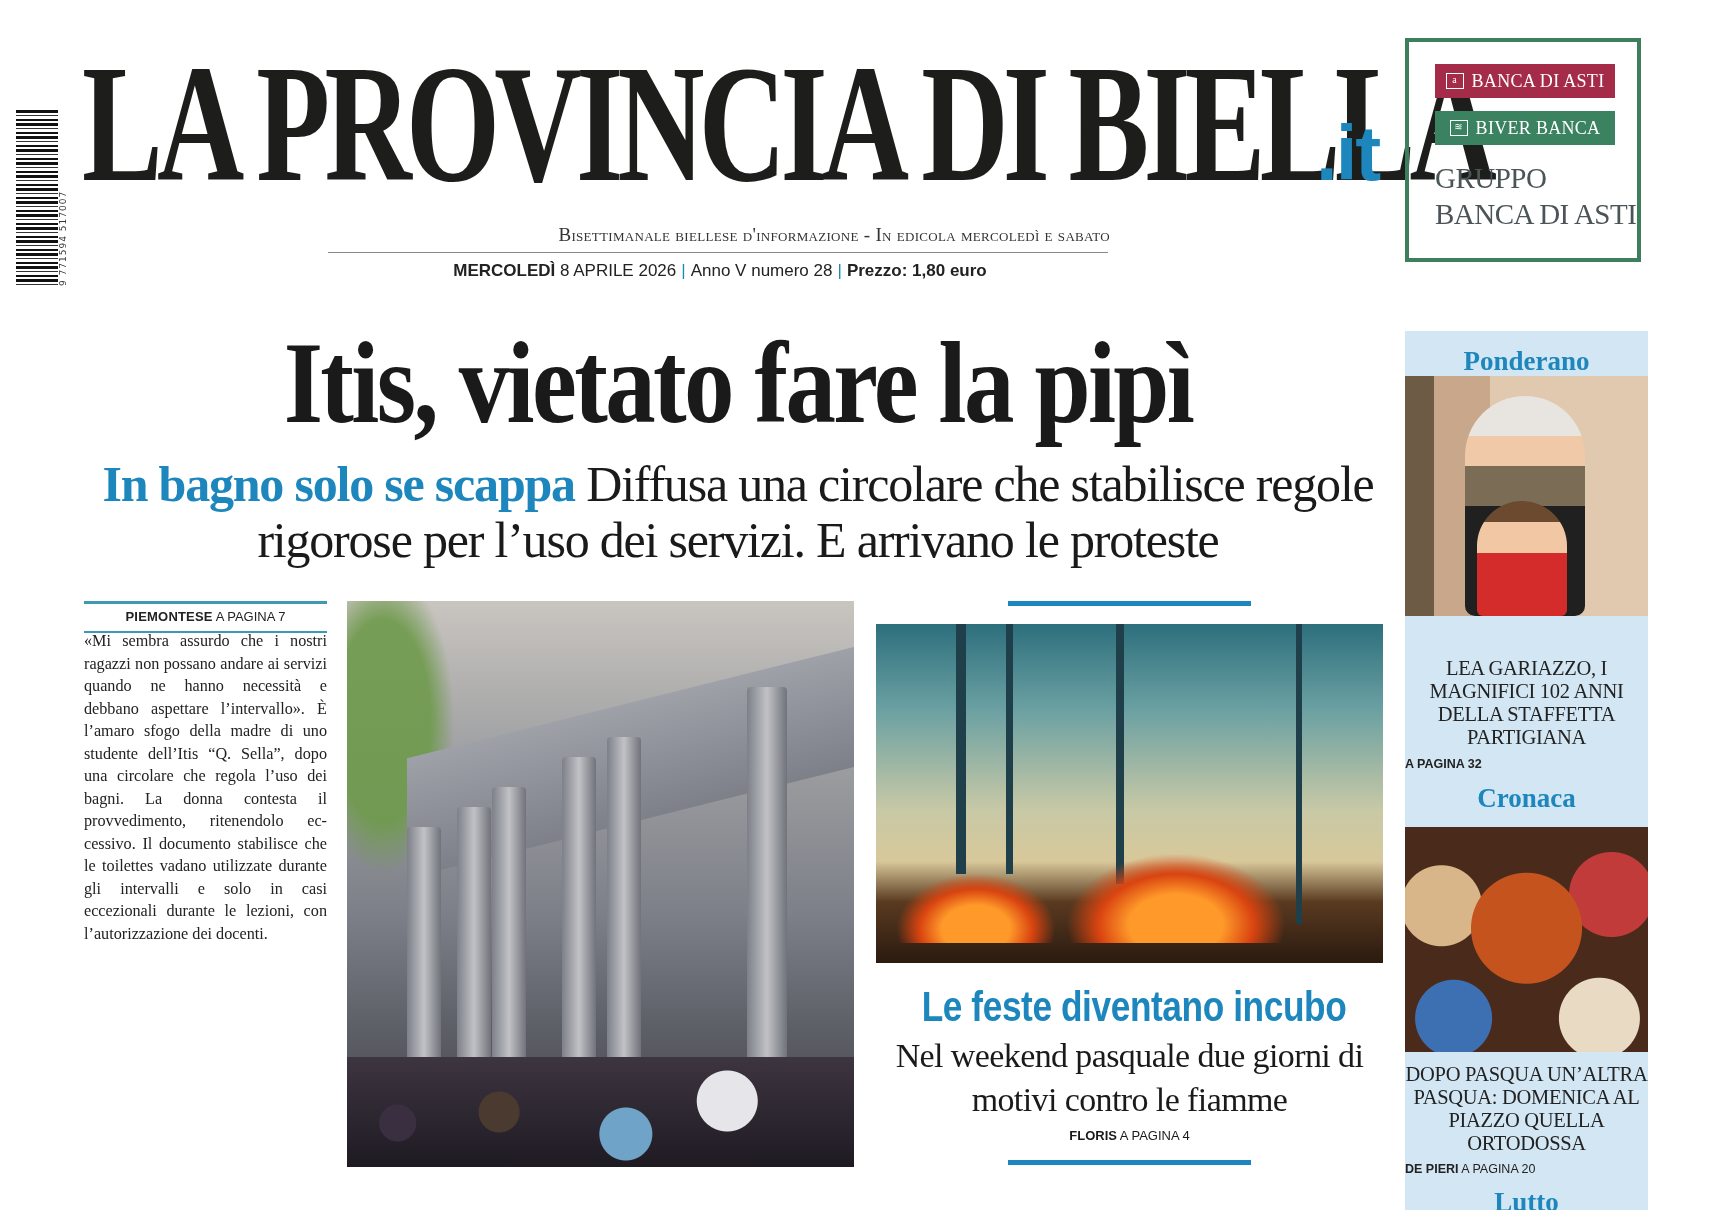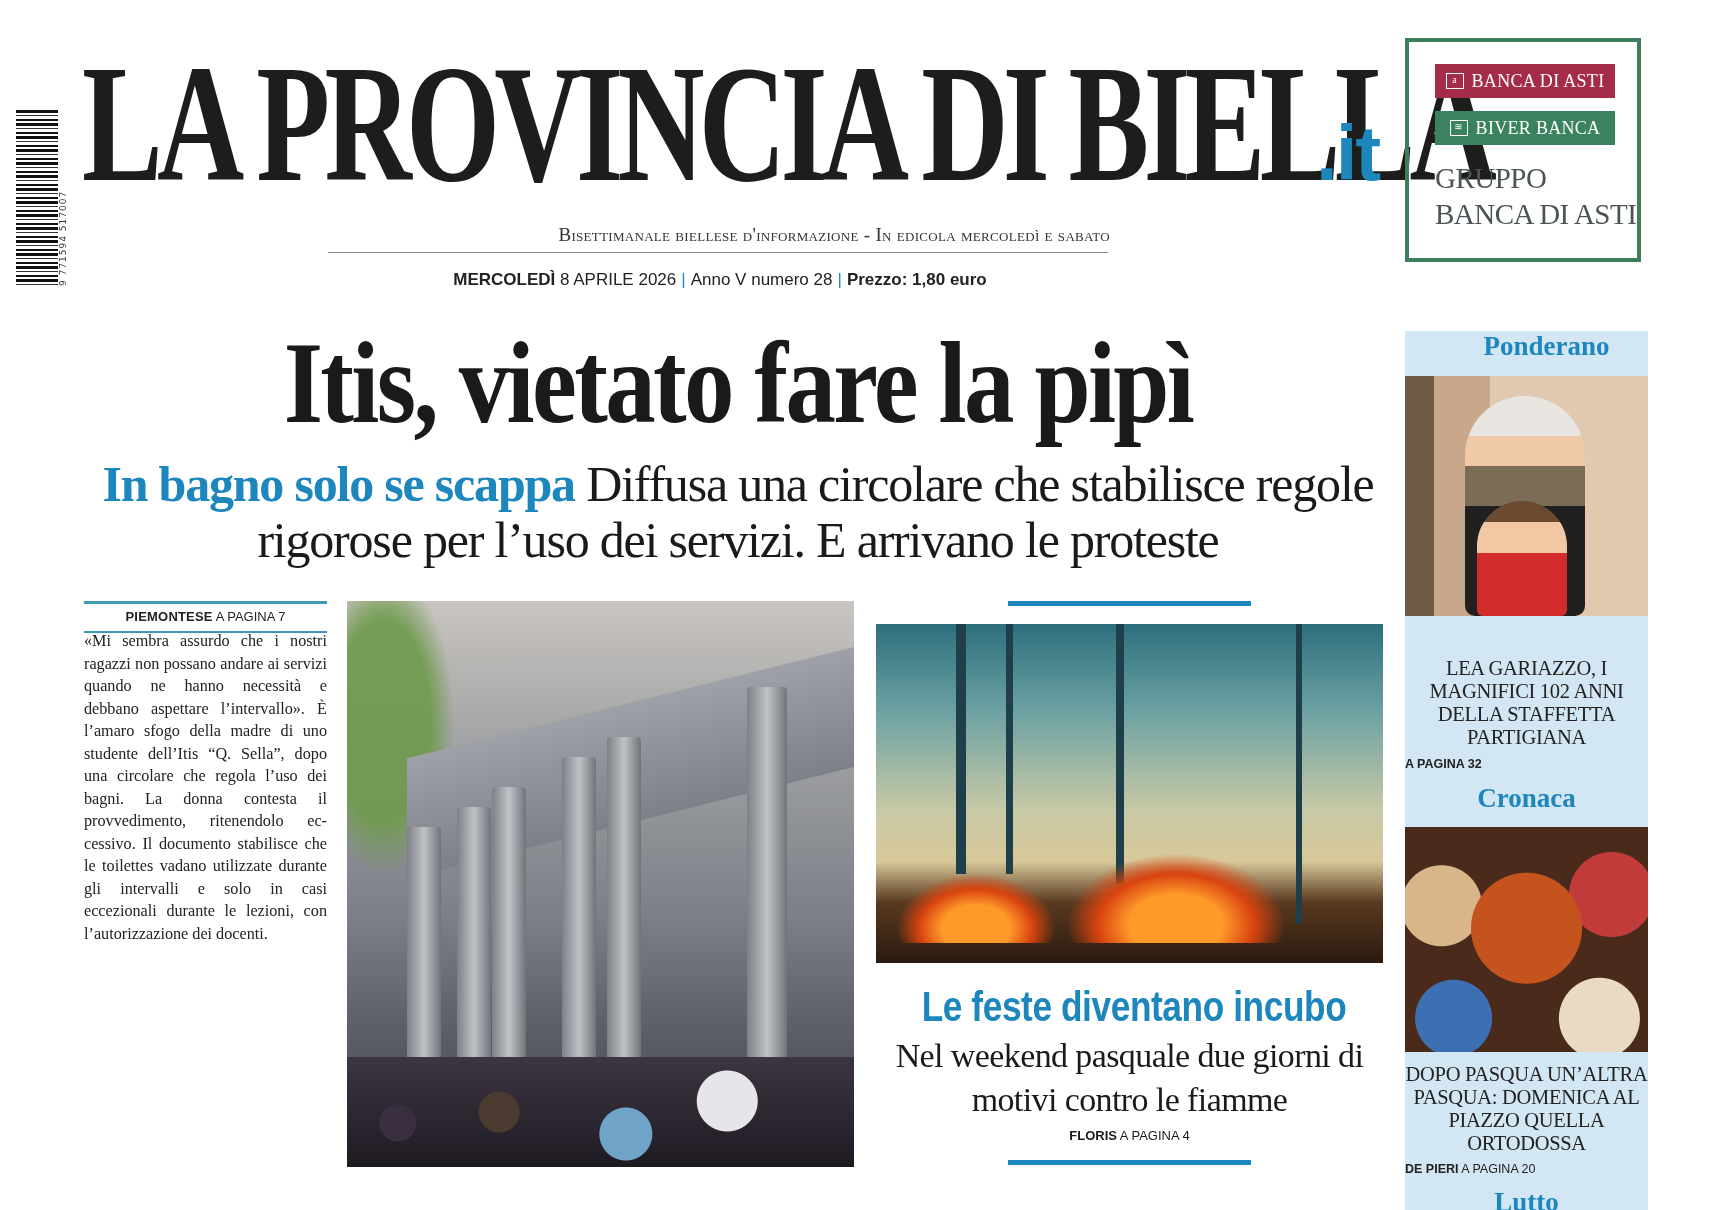--- a/index.html
+++ b/index.html
@@ -7,21 +7,21 @@
   .abs{position:absolute;}
   
   #barcode{left:16px;top:110px;width:56px;height:176px;display:flex;}
   #barcode .bars{width:42px;height:100%;background:repeating-linear-gradient(180deg,#111 0 3px,#fff 3px 5px,#333 5px 6px,#fff 6px 9px,#111 9px 11px,#fff 11px 13px);}
   #barcode .digits{writing-mode:vertical-rl;transform:rotate(180deg);font-family:"DejaVu Sans",sans-serif;font-size:9px;color:#333;letter-spacing:1px;padding-left:2px;}
   
   #masthead-title{left:82px;top:30px;width:1300px;height:186px;font-family:"Liberation Serif",serif;font-weight:bold;font-size:168px;line-height:186px;letter-spacing:-8px;transform:scaleX(0.72);transform-origin:left center;white-space:nowrap;color:#1d1d1b;}
   #masthead-it{left:1316px;top:108px;font-family:"Liberation Sans",sans-serif;font-weight:bold;font-size:78px;color:#1d87bd;letter-spacing:-2px;}
   #tagline{left:330px;top:224px;width:780px;text-align:right;font-size:19px;font-variant:small-caps;color:#333;letter-spacing:0.3px;}
   #tagline-rule{left:328px;top:252px;width:780px;height:1px;background:#888;}
-  #issue-line{left:330px;top:270px;width:780px;text-align:center;font-family:"Liberation Sans",sans-serif;font-size:17px;color:#222;}
+  #issue-line{left:330px;top:261px;width:780px;text-align:center;font-family:"Liberation Sans",sans-serif;font-size:17px;color:#222;}
   #issue-line .sep{color:#1d87bd;padding:0 5px;}
   #issue-line b{font-weight:bold;}
   
   #sponsor{left:1405px;top:38px;width:236px;height:224px;border:4px solid #3d7f5d;box-sizing:border-box;}
   .bank-pill{position:absolute;left:26px;width:180px;height:34px;color:#fff;font-size:18px;display:flex;align-items:center;justify-content:center;gap:8px;letter-spacing:0.3px;}
   #bank-asti{top:22px;background:#a52c48;}
   #bank-biver{top:69px;background:#3a8260;}
   .bank-pill .logo{width:18px;height:16px;border:1.5px solid #fff;box-sizing:border-box;font-size:10px;line-height:12px;text-align:center;}
   #gruppo{position:absolute;left:26px;top:118px;font-size:29px;line-height:36px;color:#4b5558;letter-spacing:-0.5px;}
   
@@ -133,21 +133,21 @@
 </div>
 <div id="fire-kicker" class="abs">Le feste diventano incubo</div>
 <div id="fire-dek" class="abs">Nel weekend pasquale due giorni di motivi contro le fiamme</div>
 <div id="fire-byline" class="abs">
   <b>FLORIS</b>
   <span>A PAGINA 4</span>
 </div>
 <div id="fire-rule-bottom" class="abs"></div>
 
 <div id="sidebar" class="abs">
-  <div class="side-kicker" style="top:0;margin-left:20px;">Ponderano</div>
+  <div class="side-kicker" style="top:15px;">Ponderano</div>
   <div id="photo-lea">
     <div class="woman"></div>
     <div class="child"></div>
   </div>
   <div class="side-text" style="top:326px;">LEA GARIAZZO, I MAGNIFICI 102 ANNI DELLA STAFFETTA PARTIGIANA</div>
   <div class="side-byline" style="top:426px;font-weight:bold;">A PAGINA 32</div>
   <div class="side-kicker" style="top:452px;">Cronaca</div>
   <div id="photo-eggs"></div>
   <div class="side-text" style="top:732px;">DOPO PASQUA UN’ALTRA PASQUA: DOMENICA AL PIAZZO QUELLA ORTODOSSA</div>
   <div class="side-byline" style="top:831px;">

